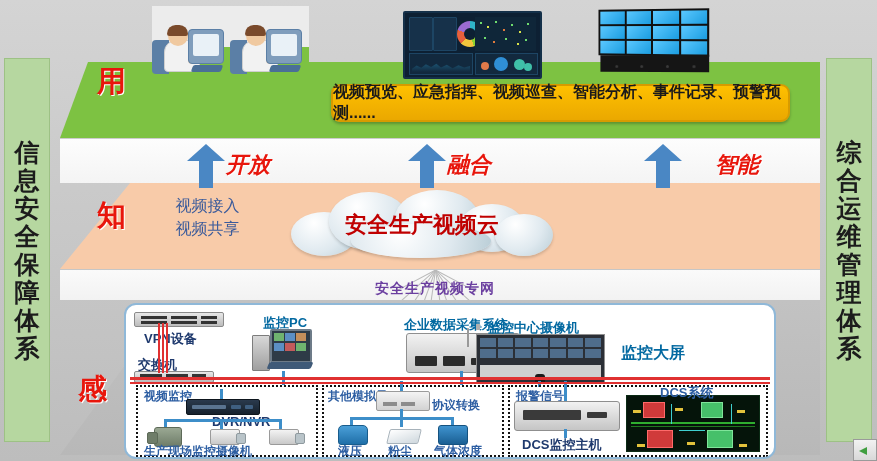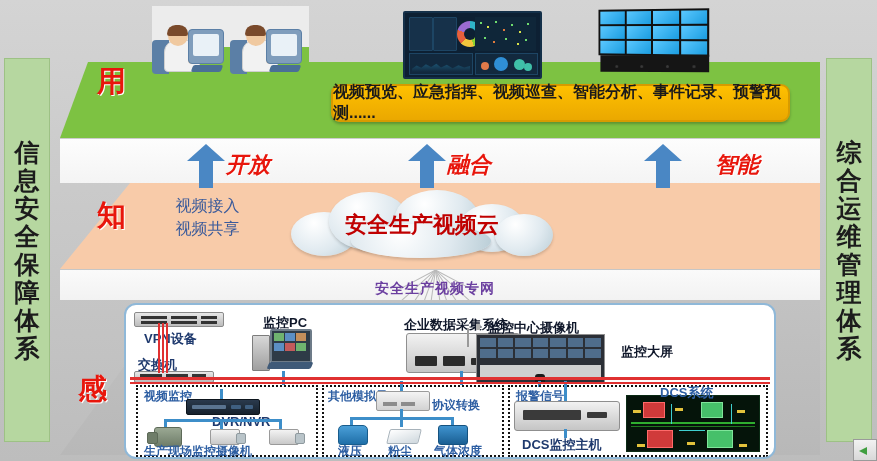--- a/index.html
+++ b/index.html
@@ -152,21 +152,21 @@
     font-size:14px;color:#6b3fa0;font-weight:bold;letter-spacing:1px;}
 
   
   .devpanel{position:absolute;left:124px;top:303px;width:648px;height:152px;
     background:#ffffff;border:2px solid #8fb8d8;border-radius:12px;overflow:hidden;}
   .redbus{position:absolute;left:130px;top:377px;width:640px;height:3px;background:#e03131;}
   .redbus2{position:absolute;left:130px;top:382px;width:640px;height:2px;background:#e03131;}
   .bluelink{position:absolute;background:#3d8ec9;}
 
   .dev-label{position:absolute;font-weight:bold;color:#1f3a6e;font-size:11px;white-space:nowrap;}
-  .dev-label.blue{color:#0f172a;}
+  .dev-label.blue{color:#0369a1;}
 
   .switchbox{position:absolute;background:linear-gradient(180deg,#e8e8e8,#bcbcbc);
     border:1px solid #8a8a8a;border-radius:2px;}
   .switchbox i{position:absolute;top:3px;height:3px;background:#333;}
 
   .pc{position:absolute;}
   .pc .tower{position:absolute;left:0;top:8px;width:16px;height:34px;background:linear-gradient(180deg,#d8d8d8,#9f9f9f);border:1px solid #7d7d7d;border-radius:1px;}
   .pc .mon{position:absolute;left:18px;top:2px;width:38px;height:30px;background:#2e3b47;border:2px solid #6d7b88;border-radius:2px;}
   .pc .mon i{position:absolute;width:10px;height:8px;}
   .pc .kb{position:absolute;left:16px;top:35px;width:44px;height:7px;background:#3f5a78;transform:skewX(-22deg);border-radius:2px;}
@@ -432,21 +432,21 @@
           <i></i>
           <i></i>
           <i></i>
           <i></i>
           <i></i>
           <i></i>
         </div>
       <div class="desk"></div>
         <div class="chair"></div>
     </div>
-    <div class="dev-label blue" style="left:495px;top:38px;font-size:13px">监控大屏</div>
+    <div class="dev-label blue" style="left:495px;top:38px;font-size:16px">监控大屏</div>
     <div class="bluelink" style="left:412px;top:76px;width:3px;height:6px"></div>
 
     <div class="dotbox" style="left:10px;top:80px;width:178px;height:68px"></div>
     <div class="dev-label" style="left:18px;top:83px;font-size:12px;color:#2e5fa3">视频监控</div>
     <div class="dvr" style="left:60px;top:94px;width:72px;height:14px">
       <i style="left:5px;top:5px;width:34px;height:4px"></i>
       <i style="left:44px;top:5px;width:10px;height:4px;background:#3f5f80"></i>
       <i style="left:58px;top:5px;width:8px;height:4px;background:#3f5f80"></i>
     </div>
     <div class="dev-label" style="left:86px;top:109px;font-size:13px">DVR/NVR</div>

